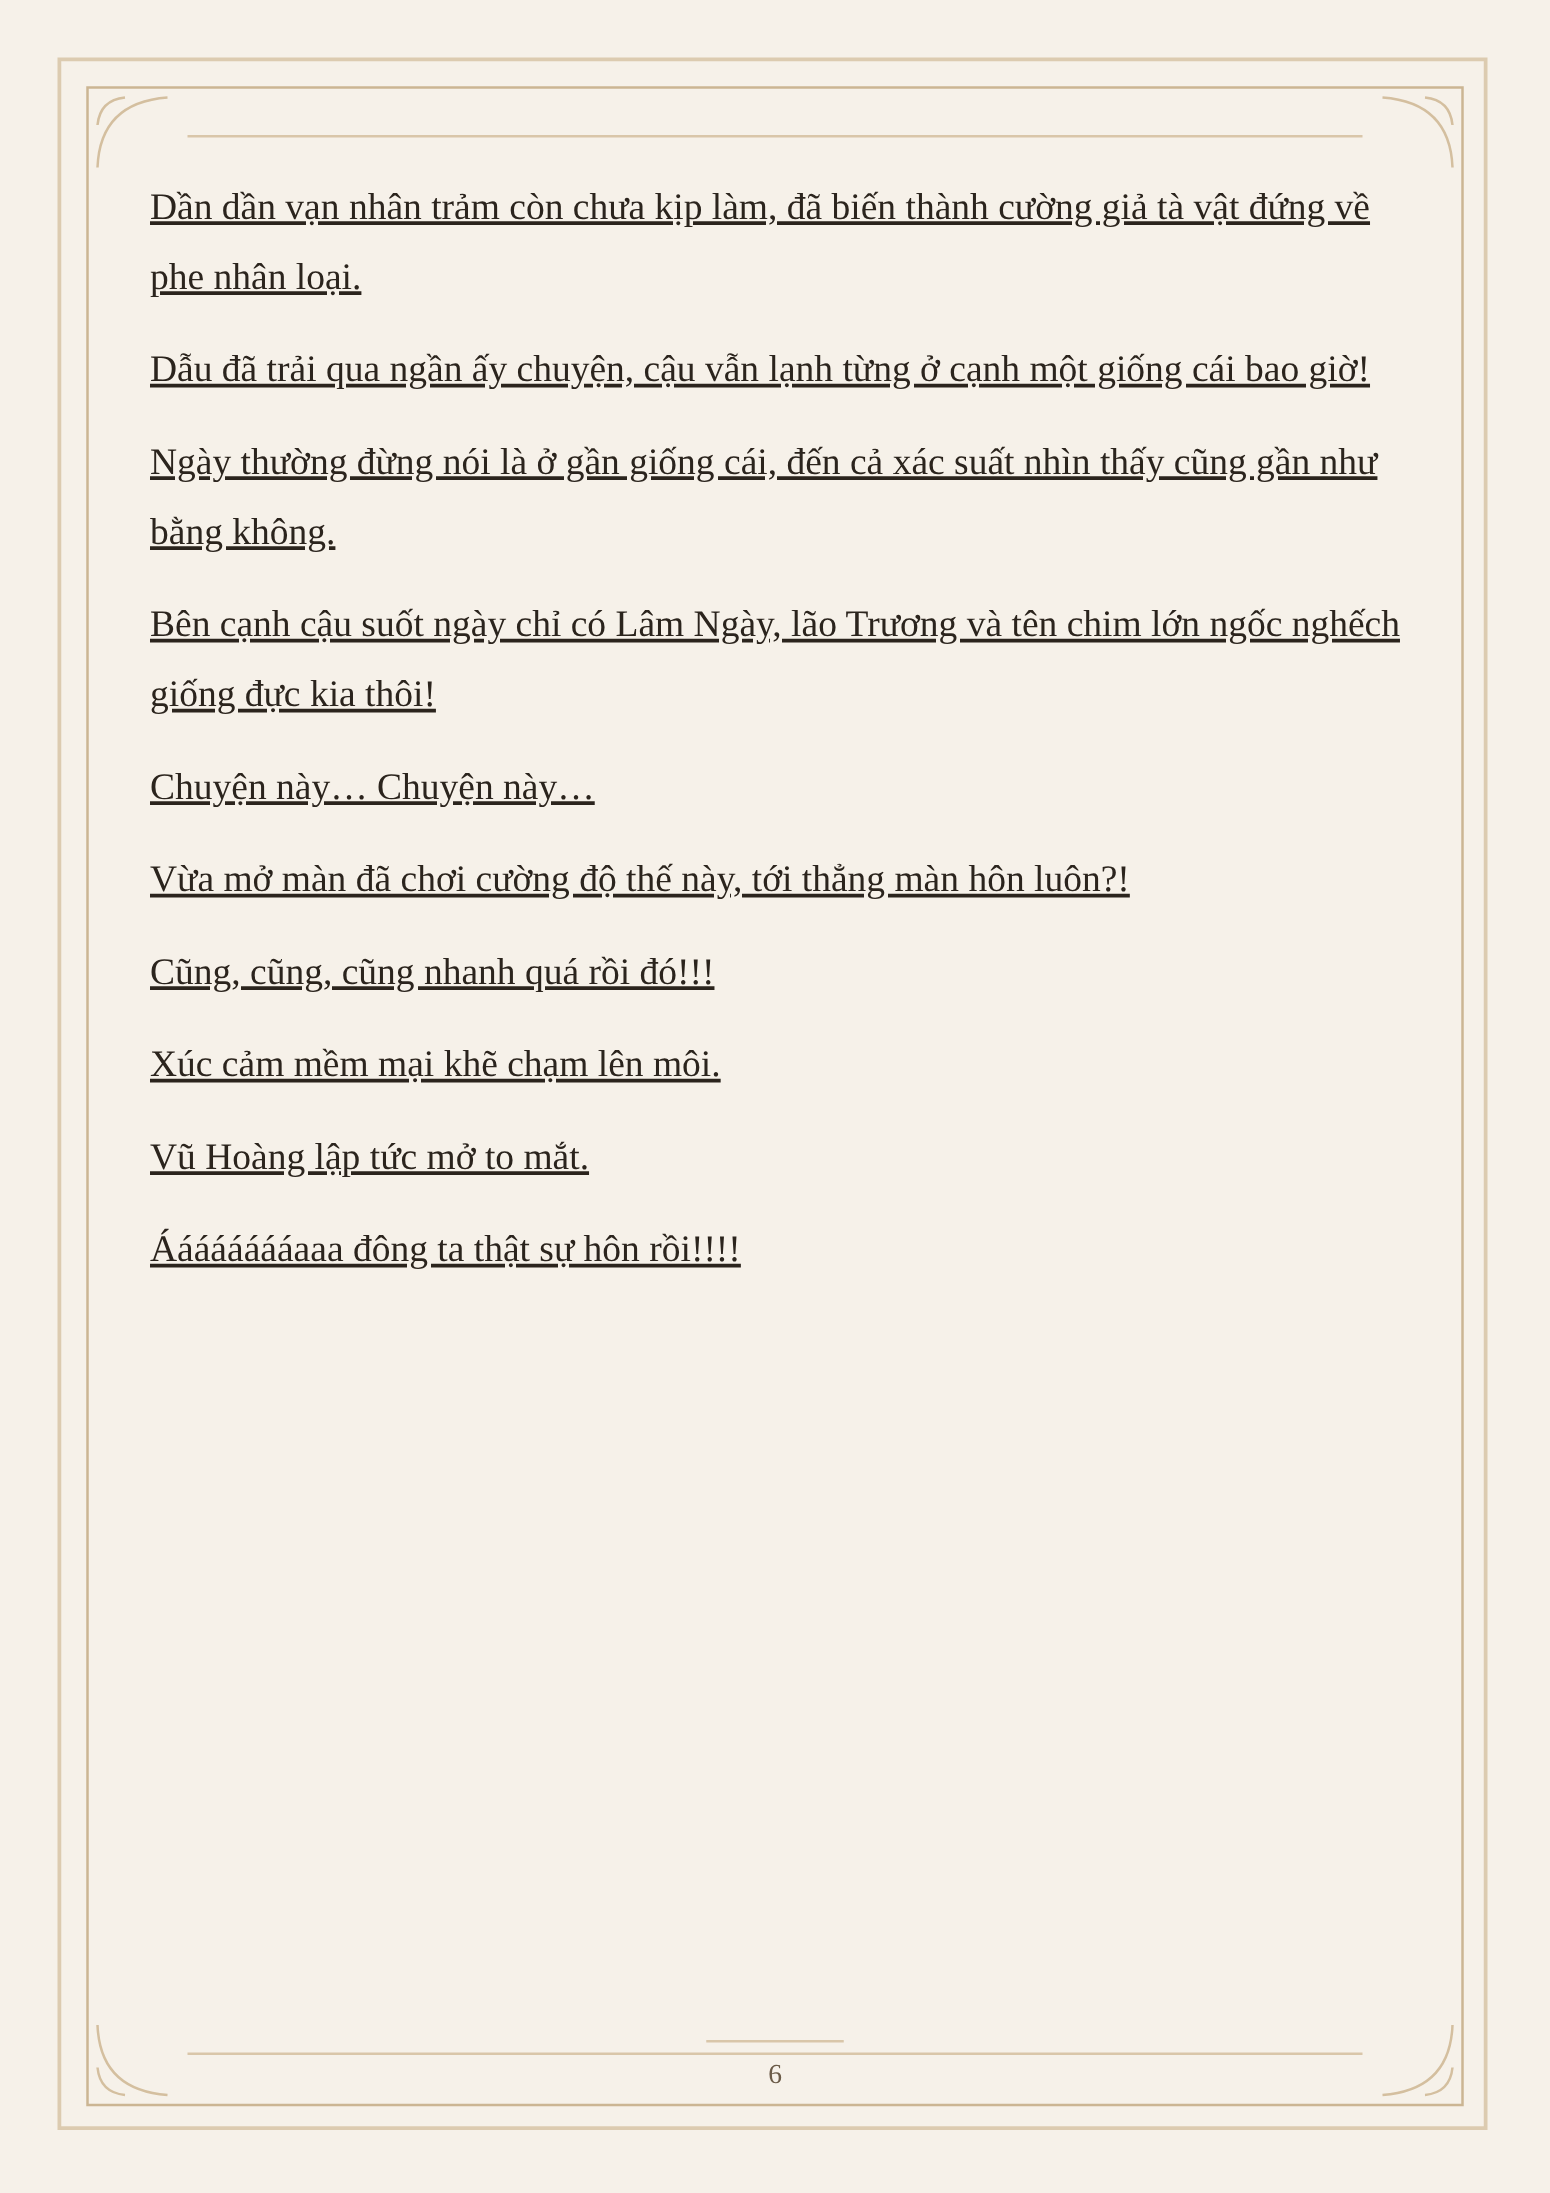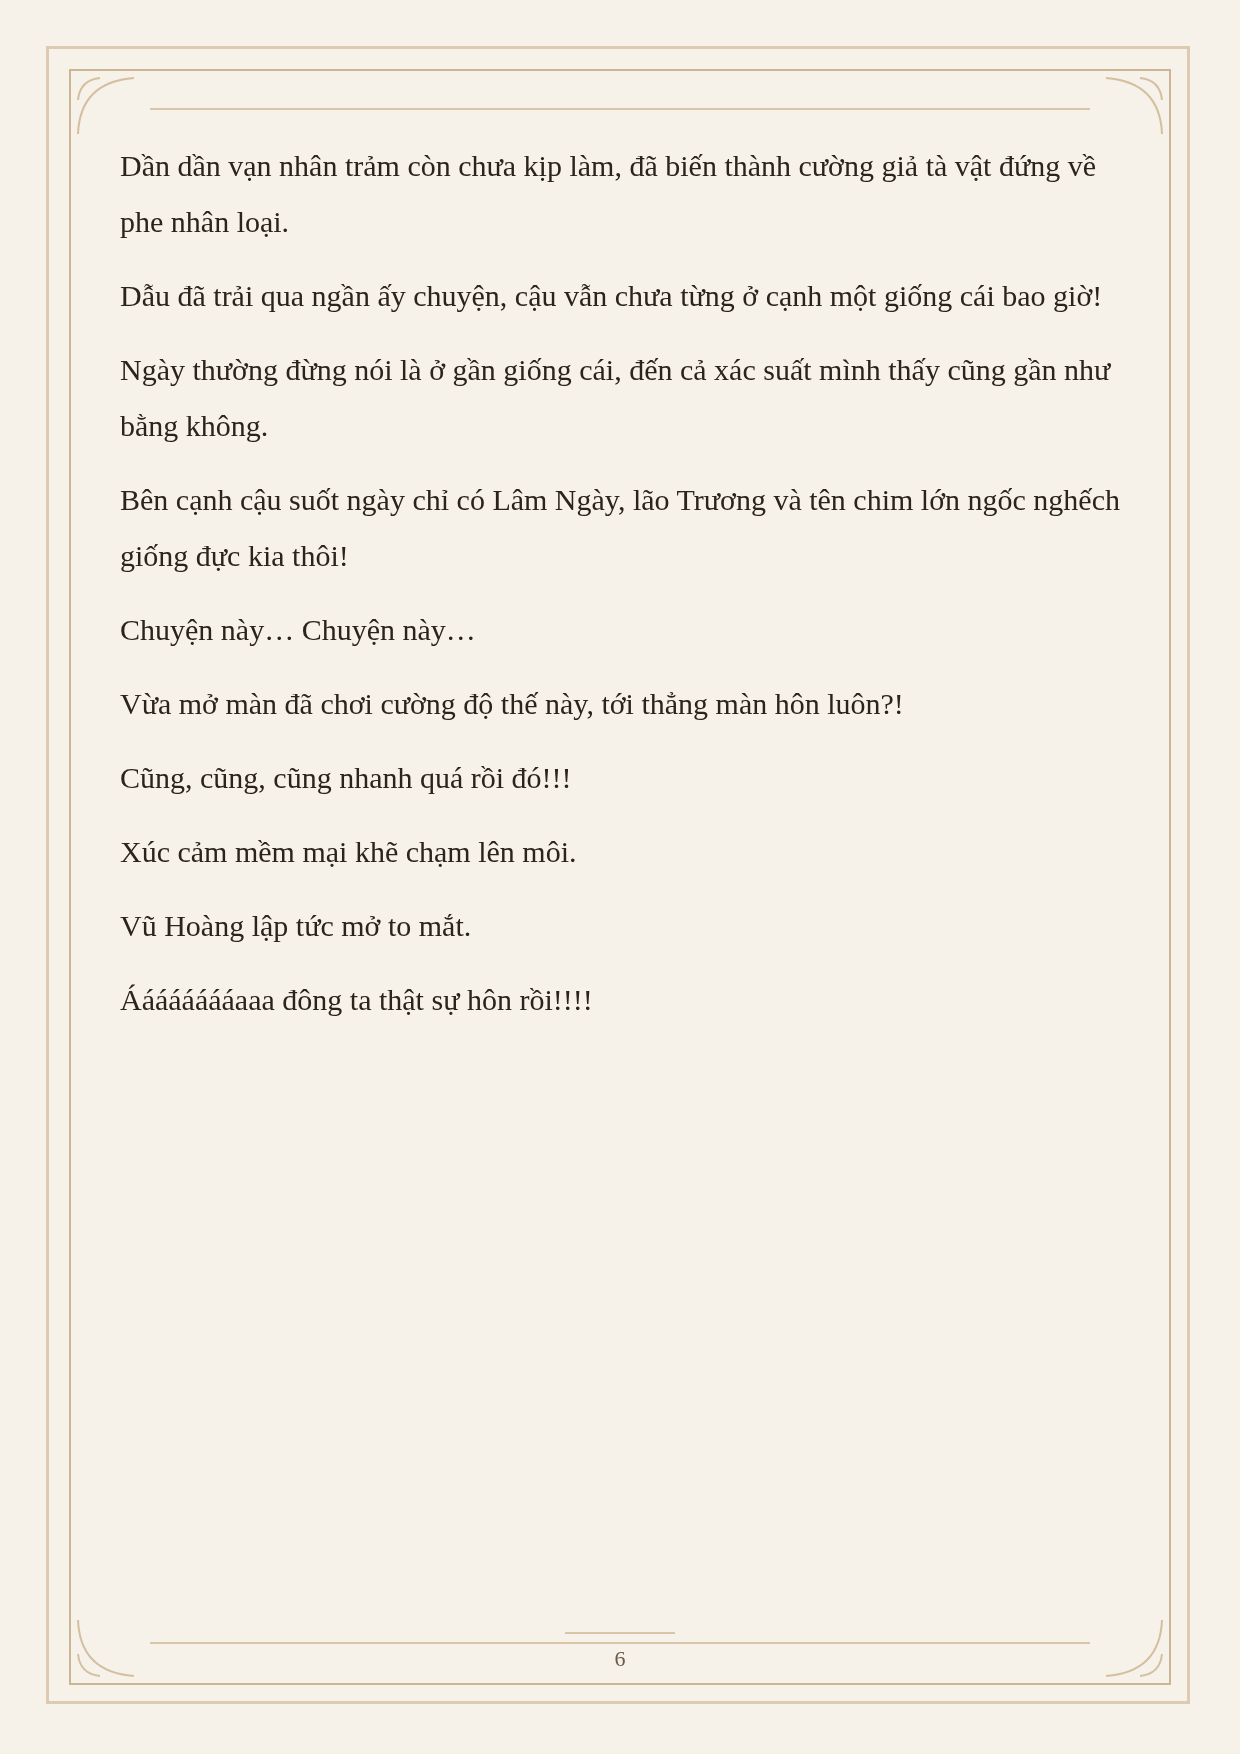--- a/index.html
+++ b/index.html
@@ -24,21 +24,21 @@
   .corner { position:absolute; width:80px; height:80px; }
   .corner.tl { left:76px; top:76px; }
   .corner.tr { left:1084px; top:76px; transform:scaleX(-1); }
   .corner.bl { left:76px; top:1598px; transform:scaleY(-1); }
   .corner.br { left:1084px; top:1598px; transform:scale(-1,-1); }
   .content {
     position:absolute; left:120px; top:138px; width:1000px;
   }
   .para {
     margin:0 0 18px 0;
-    font-size:30px; line-height:56px;
+    font-size:30px; line-height:56px;text-decoration:underline;
   }
   .page-number {
     position:absolute; left:0; width:1240px; top:1646px;
     text-align:center; font-size:22px; color:#6b5b48;
   }
 </style>
 </head>
 <body>
 
 <div class="outer-border"></div>
@@ -58,22 +58,22 @@
 </svg>
 <svg class="corner br" viewBox="0 0 80 80">
   <path d="M2 58 Q4 6 58 2" fill="none" stroke="#d4bf9f" stroke-width="2"></path>
   <path d="M2 24 Q4 4 24 2" fill="none" stroke="#d4bf9f" stroke-width="2"></path>
 </svg>
 
 <div class="rule top"></div>
 
 <div class="content">
   <p class="para">Dần dần vạn nhân trảm còn chưa kịp làm, đã biến thành cường giả tà vật đứng về phe nhân loại.</p>
-  <p class="para">Dẫu đã trải qua ngần ấy chuyện, cậu vẫn chưa từng ở cạnh một giống cái bao giờ!</p>
-  <p class="para">Ngày thường đừng nói là ở gần giống cái, đến cả xác suất mình thấy cũng gần như bằng không.</p>
+  <p class="para">Dẫu đã trải qua ngần ấy chuyện, cậu vẫn lạnh từng ở cạnh một giống cái bao giờ!</p>
+  <p class="para">Ngày thường đừng nói là ở gần giống cái, đến cả xác suất nhìn thấy cũng gần như bằng không.</p>
   <p class="para">Bên cạnh cậu suốt ngày chỉ có Lâm Ngày, lão Trương và tên chim lớn ngốc nghếch giống đực kia thôi!</p>
   <p class="para">Chuyện này… Chuyện này…</p>
   <p class="para">Vừa mở màn đã chơi cường độ thế này, tới thẳng màn hôn luôn?!</p>
   <p class="para">Cũng, cũng, cũng nhanh quá rồi đó!!!</p>
   <p class="para">Xúc cảm mềm mại khẽ chạm lên môi.</p>
   <p class="para">Vũ Hoàng lập tức mở to mắt.</p>
   <p class="para">Ááááááááaaa đông ta thật sự hôn rồi!!!!</p>
 </div>
 
 <div class="rule page-accent"></div>

